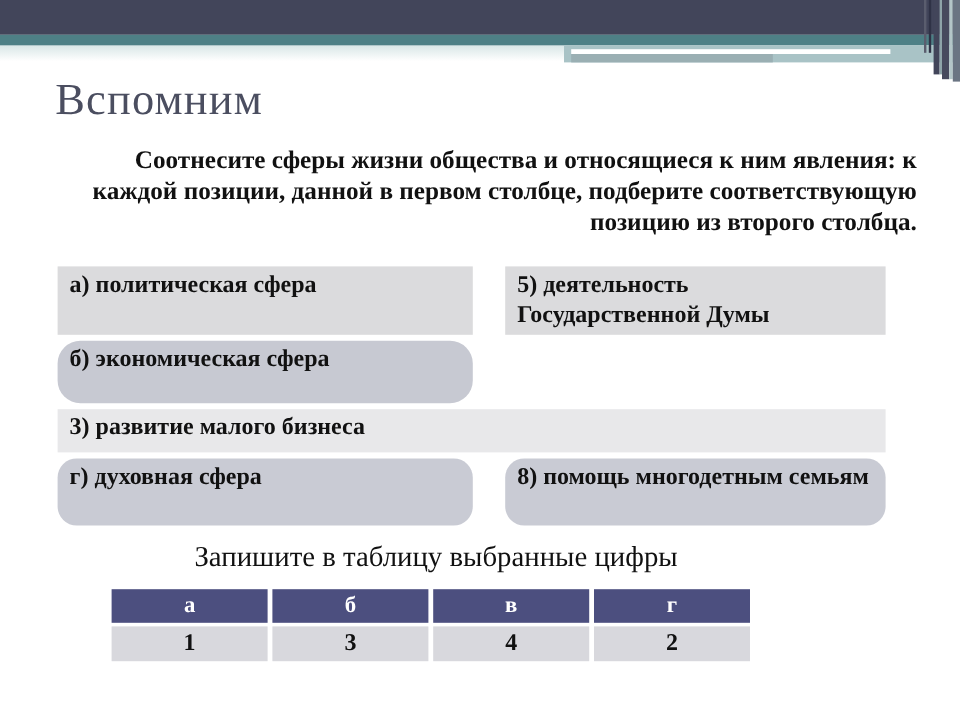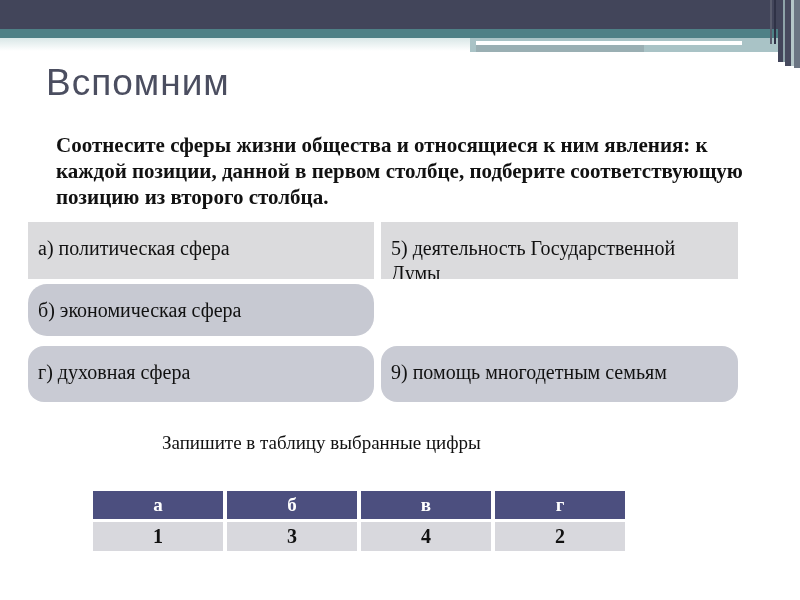--- a/index.html
+++ b/index.html
@@ -12,40 +12,40 @@
   .bar-teal   { position:absolute; left:0; top:29px; width:800px; height:9px;  background:var(--bar-teal); }
   .bar-fade   { position:absolute; left:0; top:38px; width:800px; height:13px;
                 background:linear-gradient(to bottom, #d9e7e7, #ffffff); }
   .right-accent { position:absolute; left:470px; top:38px; width:330px; height:14px; background:var(--accent-light); }
   .stripe-white { position:absolute; left:476px; top:41px; width:266px; height:4px; background:#ffffff; }
   .stripe-muted { position:absolute; left:476px; top:45px; width:168px; height:7px; background:var(--accent-muted); }
   .vstripe { position:absolute; top:0; }
 
   .title {
     position:absolute; left:46px; top:62px; margin:0;
-    font-family:Liberation Sans, sans-serif; font-size:37px; font-weight:400;
+    font-family:Liberation Serif, serif; font-size:37px; font-weight:400;
     letter-spacing:1px; color:var(--title-color);
   }
   .instruction {
-    position:absolute; left:40px; top:116px; width:720px; margin:16px;
-    font-size:21px; font-weight:bold; text-align:left; line-height:1.24;
+    position:absolute; left:40px; top:116px; width:720px; margin:4px;
+    font-size:21px; font-weight:bold; text-align:right; line-height:1.24;
   }
 
   
   .match-table { position:absolute; left:28px; top:222px; width:710px; }
   .mrow  { display:flex; column-gap:7px; margin-bottom:5px; }
-  .mcell { padding:14px 10px; font-size:20px; font-weight:normal; line-height:1.25; box-sizing:border-box; overflow:hidden; }
+  .mcell { padding:3px 10px; font-size:20px; font-weight:bold; line-height:1.25; box-sizing:border-box; overflow:hidden;margin-left:20px; }
   .mcell.left  { width:346px; }
   .mcell.right { flex:1; }
   .mrow.r1 .mcell { background:var(--row-light-a); height:57px; }
   .mrow.r2 .mcell { background:var(--row-dark-b);  height:52px;border-radius:19px; }
   .mrow.r3 .mcell { background:var(--row-light-c); height:36px; }
   .mrow.r4 .mcell { background:var(--row-dark-d);  height:56px;border-radius:16px; }
 
-  .caption { position:absolute; left:162px; top:432px; margin:0; font-size:19px; }
+  .caption { position:absolute; left:162px; top:452px; margin:0; font-size:24px; }
 
   
   .answer-table { position:absolute; left:93px; top:491px; width:532px; }
   .arow  { display:flex; column-gap:4px; margin-bottom:3px; }
   .acell { flex:1; text-align:center; font-weight:bold; box-sizing:border-box; }
   .arow.head .acell { background:var(--answer-head); color:#ffffff; font-size:19px; height:28px; line-height:28px; }
   .arow.vals .acell { background:var(--answer-value-bg); color:#111; font-size:20px; height:29px; line-height:29px; }
 </style>
 </head>
 <body>
@@ -71,24 +71,25 @@
 
   <div class="match-table">
     <div class="mrow r1">
       <div class="mcell left">а) политическая сфера</div>
       <div class="mcell right">5) деятельность Государственной Думы</div>
     </div>
     <div class="mrow r2">
       <div class="mcell left">б) экономическая сфера</div>
     </div>
     <div class="mrow r3">
+      <div class="mcell right">3) развитие малого бизнеса</div>
     </div>
     <div class="mrow r4">
       <div class="mcell left">г) духовная сфера</div>
-      <div class="mcell right">9) помощь многодетным семьям</div>
+      <div class="mcell right">8) помощь многодетным семьям</div>
     </div>
   </div>
 
   <p class="caption">Запишите в таблицу выбранные цифры</p>
 
   <div class="answer-table">
     <div class="arow head">
       <div class="acell">а</div>
       <div class="acell">б</div>
       <div class="acell">в</div>

